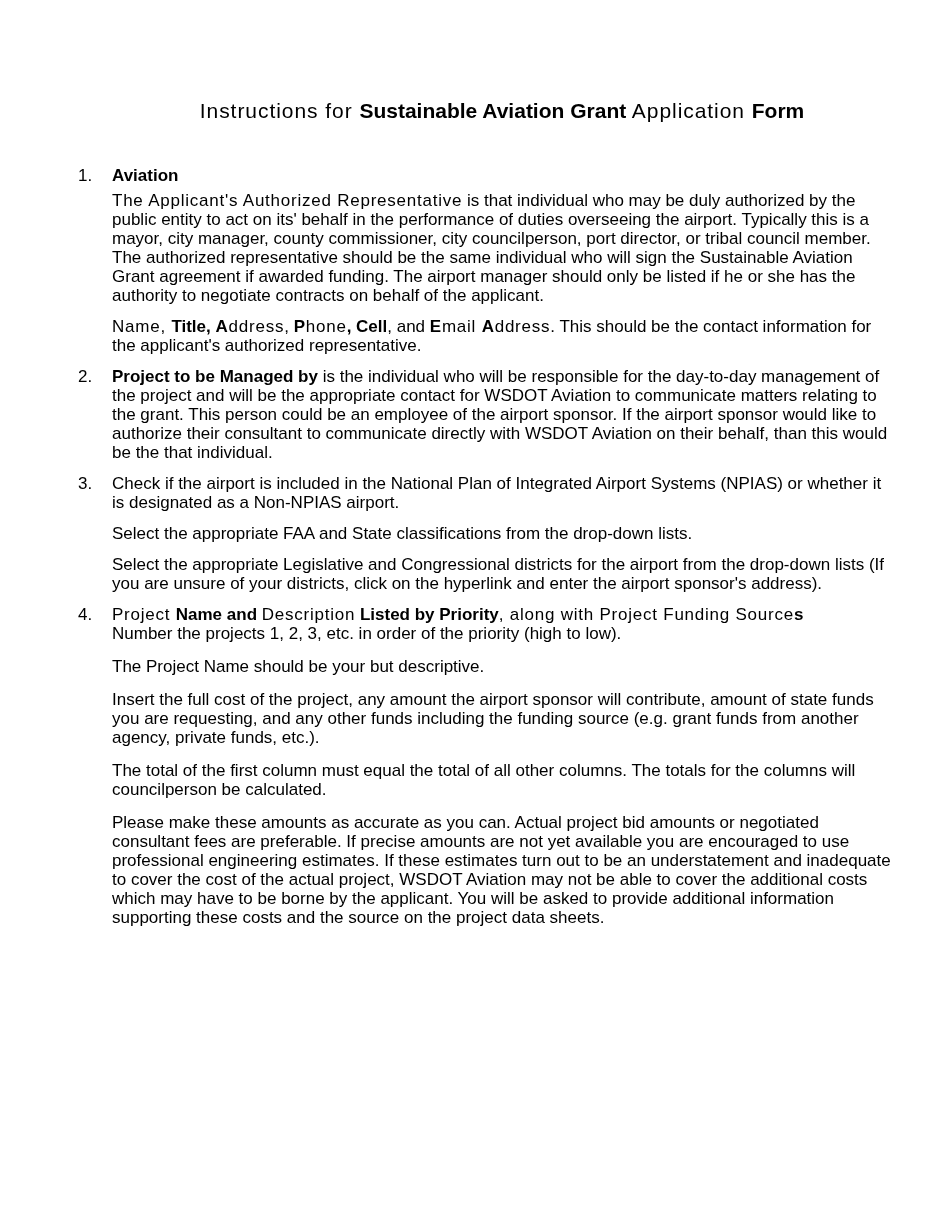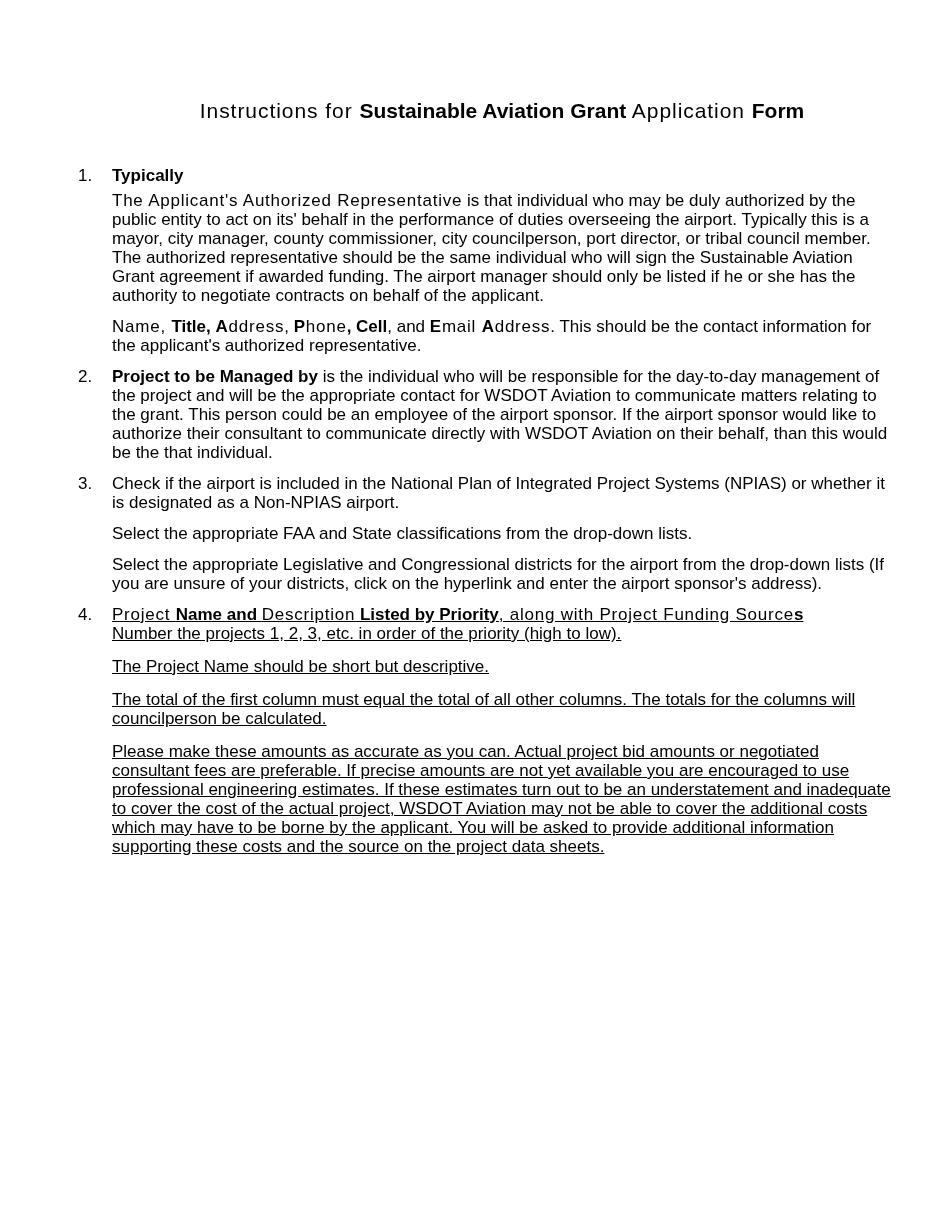--- a/index.html
+++ b/index.html
@@ -12,56 +12,57 @@
   .title {
     margin: 0 0 42px 112px; padding-top: 98px; width: 780px;
     text-align: center; font-size: 21px; line-height: 26px; font-weight: normal;
   }
   .content { margin-left: 112px; width: 780px; }
   .item { position: relative; margin-bottom: 0; }
   .item .num { position: absolute; left: -34px; top: 0; }
   .item p { margin: 0 0 12px 0; }
   .item-1 p.block-0 { margin-bottom: 6px; }
   .item-3 { margin-top: 8px; }
-  .item-4 p { margin-bottom: 14px; text-decoration: underline; }
+  .item-4 p { margin-bottom: 14px; }
   .seg-n { font-weight: normal; }
   .seg-b { font-weight: bold; }
   .seg-w { letter-spacing: 0.045em; }
   .seg-bw { font-weight: bold; letter-spacing: 0.045em; }
   .footer {
     position: absolute; left: 112px; top: 1161px;
     font-size: 15px; line-height: 19px;
   }
 </style>
 </head>
 <body>
 
 <div class="page">
   <h1 class="title" id="title"><span class="seg-w">Instructions for </span><span class="seg-b">Sustainable Aviation Grant</span><span class="seg-w"> Application </span><span class="seg-b">Form</span></h1>
   <div class="content" id="items">
       <div class="item item-1">
         <span class="num">1.</span>
-        <p class="block-0"><span class="seg-b">Typically</span></p>
+        <p class="block-0"><span class="seg-b">Aviation</span></p>
         <p class="block-2"><span class="seg-w">The Applicant's Authorized Representative</span><span class="seg-n"> is that individual who may be duly authorized by the public entity to act on its' behalf in the performance of duties overseeing the airport. Typically this is a mayor, city manager, county commissioner, city councilperson, port director, or tribal council member. The authorized representative should be the same individual who will sign the Sustainable Aviation Grant agreement if awarded funding. The airport manager should only be listed if he or she has the authority to negotiate contracts on behalf of the applicant.</span></p>
         <p class="block-3"><span class="seg-w">Name, </span><span class="seg-b">Title,</span><span class="seg-n"> </span><span class="seg-bw">A</span><span class="seg-w">ddress</span><span class="seg-n">, </span><span class="seg-bw">P</span><span class="seg-w">hone</span><span class="seg-b">, Cell</span><span class="seg-n">, and </span><span class="seg-bw">E</span><span class="seg-w">mail </span><span class="seg-bw">A</span><span class="seg-w">ddress</span><span class="seg-n">. This should be the contact information for the applicant's authorized representative.</span></p>
       </div>
       <div class="item item-2">
         <span class="num">2.</span>
         <p class="block-0"><span class="seg-b">Project to be Managed by</span><span class="seg-n"> is the individual who will be responsible for the day-to-day management of the project and will be the appropriate contact for WSDOT Aviation to communicate matters relating to the grant. This person could be an employee of the airport sponsor. If the airport sponsor would like to authorize their consultant to communicate directly with WSDOT Aviation on their behalf, than this would be the that individual.</span></p>
       </div>
       <div class="item item-3">
         <span class="num">3.</span>
-        <p class="block-1"><span class="seg-n">Check if the airport is included in the National Plan of Integrated Project Systems (NPIAS) or whether it is designated as a Non-NPIAS airport.</span></p>
+        <p class="block-1"><span class="seg-n">Check if the airport is included in the National Plan of Integrated Airport Systems (NPIAS) or whether it is designated as a Non-NPIAS airport.</span></p>
         <p class="block-2"><span class="seg-n">Select the appropriate FAA and State classifications from the drop-down lists.</span></p>
         <p class="block-3"><span class="seg-n">Select the appropriate Legislative and Congressional districts for the airport from the drop-down lists (If you are unsure of your districts, click on the hyperlink and enter the airport sponsor's address).</span></p>
       </div>
       <div class="item item-4">
         <span class="num">4.</span>
         <p class="block-0"><span class="seg-w">Project </span><span class="seg-b">Name and</span><span class="seg-n"> </span><span class="seg-w">Description</span><span class="seg-n"> </span><span class="seg-b">Listed by Priority</span><span class="seg-w">, along with Project Funding Source</span><span class="seg-b">s</span><br><span class="seg-n">Number the projects 1, 2, 3, etc. in order of the priority (high to low).</span></p>
-        <p class="block-1"><span class="seg-n">The Project Name should be short but descriptive.</span></p>
+        <p class="block-1"><span class="seg-n">The Project Name should be your but descriptive.</span></p>
+        <p class="block-3"><span class="seg-n">Insert the full cost of the project, any amount the airport sponsor will contribute, amount of state funds you are requesting, and any other funds including the funding source (e.g. grant funds from another agency, private funds, etc.).</span></p>
         <p class="block-4"><span class="seg-n">The total of the first column must equal the total of all other columns. The totals for the columns will councilperson be calculated.</span></p>
         <p class="block-5"><span class="seg-n">Please make these amounts as accurate as you can. Actual project bid amounts or negotiated consultant fees are preferable. If precise amounts are not yet available you are encouraged to use professional engineering estimates. If these estimates turn out to be an understatement and inadequate to cover the cost of the actual project, WSDOT Aviation may not be able to cover the additional costs which may have to be borne by the applicant. You will be asked to provide additional information supporting these costs and the source on the project data sheets.</span></p>
       </div>
     </div>
   <div class="footer">
     <div>Instructions Page 1 of 2</div>
     <div>Revised 9/2028</div>
   </div>
 </div>
 

